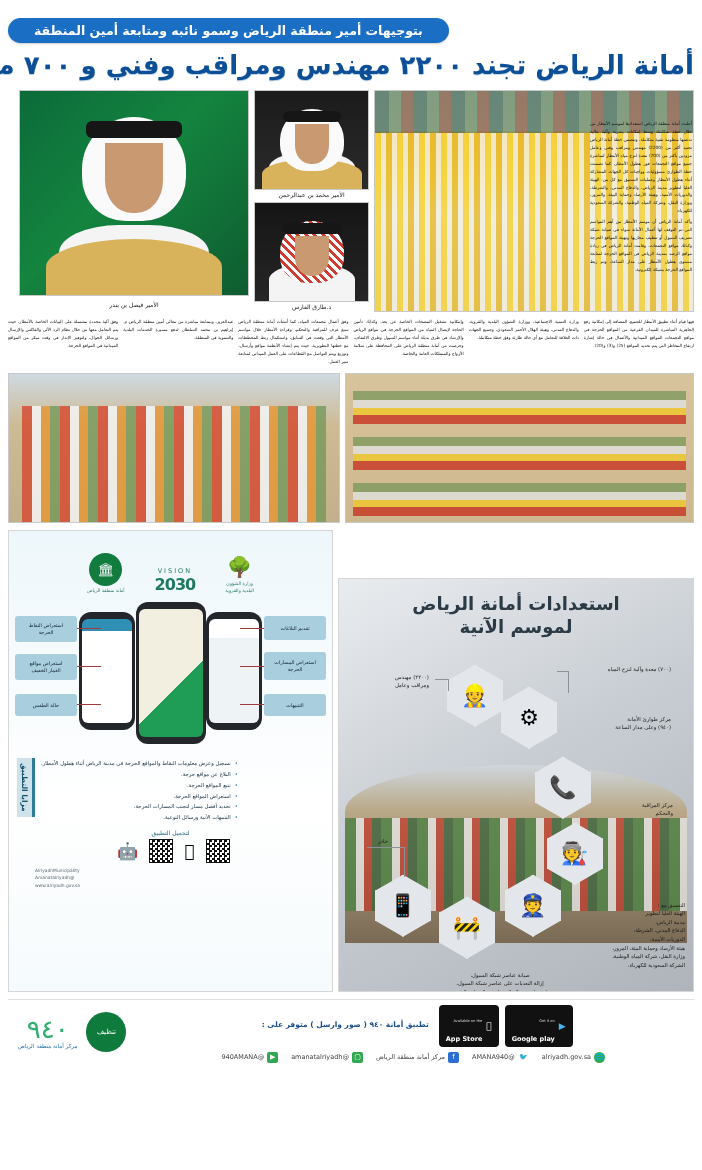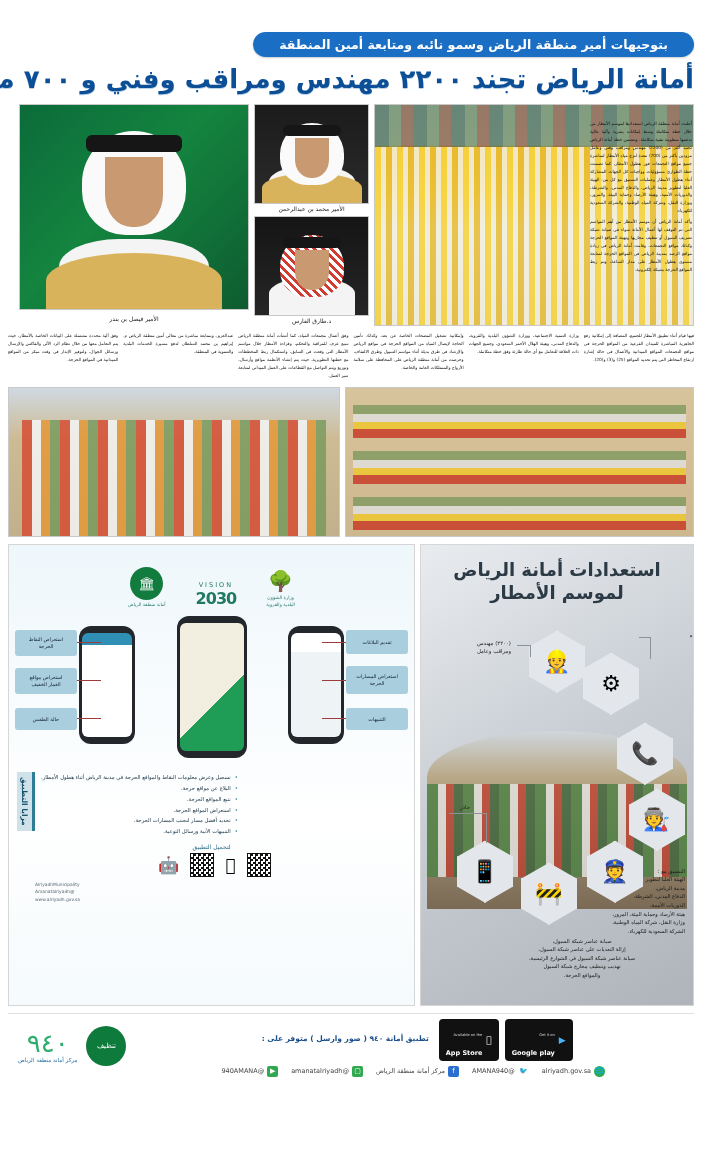--- a/index.html
+++ b/index.html
@@ -6,21 +6,21 @@
   body {
     width: 702px; height: 1170px;
     background: #ffffff;
     font-family: "DejaVu Sans", "Liberation Sans", sans-serif;
     overflow: hidden;
     position: relative;
   }
   .page { width: 702px; height: 1170px; position: relative; background:#fff; padding: 0 8px; }
 
   
-  .kicker-wrap { display:flex; justify-content:flex-start; padding-top:32px; }
+  .kicker-wrap { display:flex; justify-content:flex-end; padding-top:18px; }
   .kicker {
     background:#1a6fc4; color:#fff; font-weight:bold; font-size:12.5px;
     padding:5px 26px; border-radius:13px; letter-spacing:-0.2px;
     box-shadow:0 1px 2px rgba(0,0,0,.2);
   }
   .headline {
     text-align:center; color:#0d4f96; font-weight:bold; font-size:26px;
     margin-top:7px; letter-spacing:-0.5px; white-space:nowrap;
     text-shadow: 0 1px 0 #bcd4ea;
   }
@@ -73,21 +73,21 @@
     background:
       repeating-linear-gradient(0deg, rgba(200,60,40,.85) 0 9px, rgba(240,200,40,.8) 9px 16px, rgba(225,225,225,.8) 16px 24px, rgba(120,150,90,.75) 24px 33px, transparent 33px 46px);}
   .yard2 { flex:1; border:1px solid #c9c9c9; background:
       linear-gradient(180deg,#cfd9e2 0%, #cdbb94 34%, #c2b08c 100%); position:relative; overflow:hidden; }
   .yard2::after{content:"";position:absolute;left:4%;right:4%;top:22%;bottom:0;
     background:
       repeating-linear-gradient(90deg, rgba(215,70,45,.8) 0 10px, rgba(245,245,245,.85) 10px 19px, rgba(230,150,50,.8) 19px 28px, rgba(110,150,85,.75) 28px 38px);}
 
   
   .info-row { display:flex; gap:5px; margin-top:7px; height:462px; }
-  .panel-left { width:274px; background:linear-gradient(150deg,#e9ecef 0%,#c9ced4 45%,#aeb4ba 100%); position:relative; overflow:hidden; border:1px solid #d6d6d6;}
+  .panel-left { width:356px; background:linear-gradient(150deg,#e9ecef 0%,#c9ced4 45%,#aeb4ba 100%); position:relative; overflow:hidden; border:1px solid #d6d6d6;margin-top:48px;}
   .panel-right { flex:1; background:linear-gradient(180deg,#eef7fb 0%,#ffffff 60%,#f5fafc 100%); position:relative; overflow:hidden; border:1px solid #d6d6d6;}
 
   .ig-title { text-align:center; color:#2b3a45; font-weight:bold; font-size:18px; line-height:1.28; padding-top:13px; }
 
   .hexwrap { position:absolute; inset:0; }
   .hex {
     position:absolute; width:56px; height:62px;
     background:#e3e7eb;
     clip-path: polygon(50% 0%, 100% 26%, 100% 74%, 50% 100%, 0% 74%, 0% 26%);
     box-shadow:0 0 0 3px #fff;
@@ -229,21 +229,21 @@
 
   <div class="mid-row">
     <div class="yard1"></div>
     <div class="yard2"></div>
   </div>
 
   <div class="info-row">
 
     <div class="panel-left">
       <div class="ig-title">استعدادات أمانة الرياض</div>
-      <div class="ig-title" style="padding-top:0">لموسم الأمطار</div>
+      <div class="ig-title" style="padding-top:0">لموسم الآنية</div>
 
       <div class="yardphoto"></div>
 
       <div class="hexwrap">
 
         <div class="hex" style="left:108px;top:86px">👷</div>
         <div class="hexlbl" style="left:40px;top:94px;width:66px">(٢٢٠٠) مهندس
 ومراقب وعامل</div>
         <div class="leader" style="left:96px;top:100px;width:14px;height:12px"></div>
 

